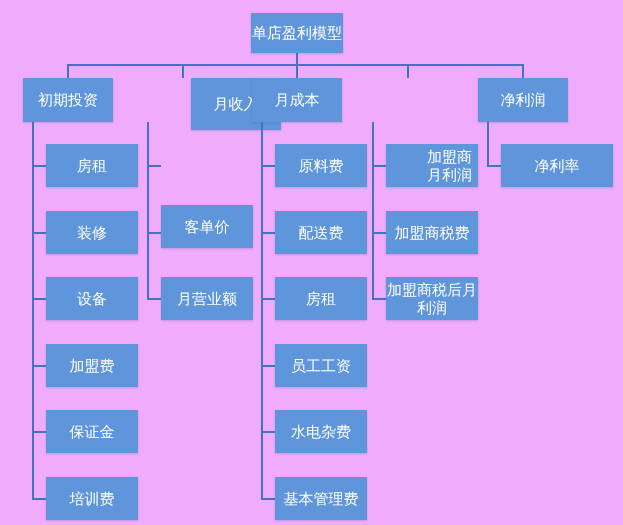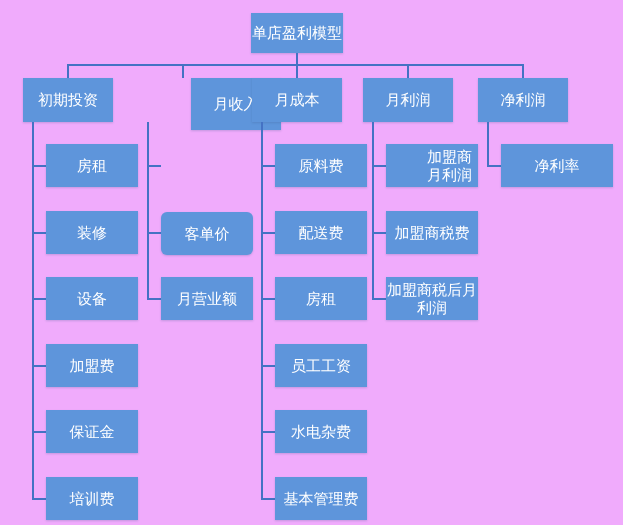--- a/index.html
+++ b/index.html
@@ -48,40 +48,39 @@
     <div class="node" style="left: 46px; top: 344px; width: 92px; height: 43px;">加盟费</div>
     <div class="line" style="left: 34px; top: 431px; width: 12px; height: 2px;"></div>
     <div class="node" style="left: 46px; top: 410px; width: 92px; height: 43px;">保证金</div>
     <div class="line" style="left: 34px; top: 498px; width: 12px; height: 2px;"></div>
     <div class="node" style="left: 46px; top: 477px; width: 92px; height: 43px;">培训费</div>
     <div class="line" style="left: 182px; top: 64px; width: 2px; height: 14px;"></div>
     <div class="node" style="left: 144px; top: 78px; width: 90px; height: 52px; margin-left: 47px;">月收入</div>
     <div class="line" style="left: 147px; top: 122px; width: 2px; height: 178px;"></div>
     <div class="line" style="left: 149px; top: 165px; width: 12px; height: 2px;"></div>
     <div class="line" style="left: 149px; top: 232px; width: 12px; height: 2px;"></div>
-    <div class="node" style="left: 161px; top: 212px; width: 92px; height: 43px; border-radius: 6px;">客单价</div>
+    <div class="node" style="left: 161px; top: 205px; width: 92px; height: 43px;">客单价</div>
     <div class="line" style="left: 149px; top: 298px; width: 12px; height: 2px;"></div>
     <div class="node" style="left: 161px; top: 277px; width: 92px; height: 43px;">月营业额</div>
     <div class="line" style="left: 296px; top: 64px; width: 2px; height: 14px;"></div>
     <div class="node" style="left: 252px; top: 78px; width: 90px; height: 44px;">月成本</div>
     <div class="line" style="left: 261px; top: 122px; width: 2px; height: 378px;"></div>
     <div class="line" style="left: 263px; top: 165px; width: 12px; height: 2px;"></div>
     <div class="node" style="left: 275px; top: 144px; width: 92px; height: 43px;">原料费</div>
     <div class="line" style="left: 263px; top: 232px; width: 12px; height: 2px;"></div>
     <div class="node" style="left: 275px; top: 211px; width: 92px; height: 43px;">配送费</div>
     <div class="line" style="left: 263px; top: 298px; width: 12px; height: 2px;"></div>
     <div class="node" style="left: 275px; top: 277px; width: 92px; height: 43px;">房租</div>
     <div class="line" style="left: 263px; top: 365px; width: 12px; height: 2px;"></div>
     <div class="node" style="left: 275px; top: 344px; width: 92px; height: 43px;">员工工资</div>
     <div class="line" style="left: 263px; top: 431px; width: 12px; height: 2px;"></div>
     <div class="node" style="left: 275px; top: 410px; width: 92px; height: 43px;">水电杂费</div>
     <div class="line" style="left: 263px; top: 498px; width: 12px; height: 2px;"></div>
     <div class="node" style="left: 275px; top: 477px; width: 92px; height: 43px; text-align: center;">基本管理费</div>
     <div class="line" style="left: 407px; top: 64px; width: 2px; height: 14px;"></div>
-    <div class="node" style="left: 363px; top: 78px; width: 90px; height: 44px;">月利润</div>
     <div class="line" style="left: 372px; top: 122px; width: 2px; height: 178px;"></div>
     <div class="line" style="left: 374px; top: 165px; width: 12px; height: 2px;"></div>
     <div class="node" style="left: 386px; top: 144px; width: 92px; height: 43px; padding-left: 36px;">加盟商月利润</div>
     <div class="line" style="left: 374px; top: 232px; width: 12px; height: 2px;"></div>
     <div class="node" style="left: 386px; top: 211px; width: 92px; height: 43px;">加盟商税费</div>
     <div class="line" style="left: 374px; top: 298px; width: 12px; height: 2px;"></div>
     <div class="node" style="left: 386px; top: 277px; width: 92px; height: 43px;">加盟商税后月利润</div>
     <div class="line" style="left: 522px; top: 64px; width: 2px; height: 14px;"></div>
     <div class="node" style="left: 478px; top: 78px; width: 90px; height: 44px;">净利润</div>
     <div class="line" style="left: 487px; top: 122px; width: 2px; height: 45px;"></div>

